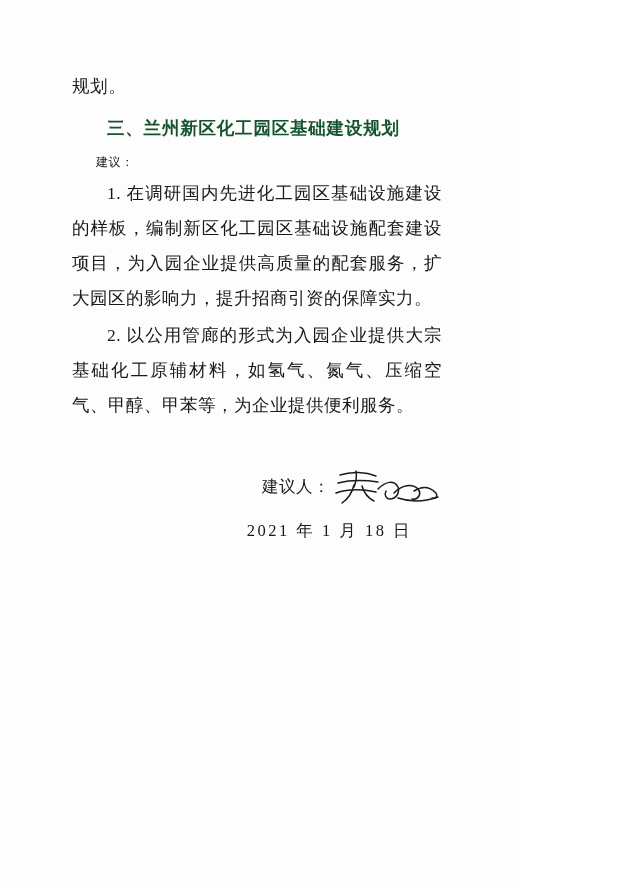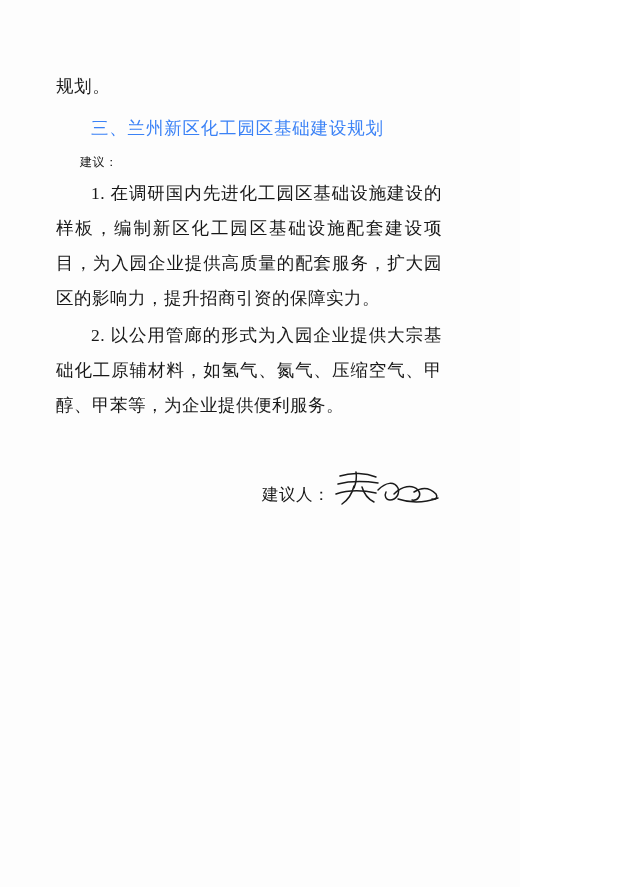--- a/index.html
+++ b/index.html
@@ -13,37 +13,37 @@
     font-family: "Liberation Serif", "DejaVu Serif", serif;
     color: #1a1a1a;
     overflow: hidden;
   }
   .page {
     position: relative;
     width: 520px;
     height: 887px;
     background: #fdfdfd;
     box-sizing: border-box;
-    padding: 70px 78px 0 56px;
+    padding: 70px 78px 0 72px;
   }
   .continued-line {
     font-size: 17.5px;
     line-height: 1.9;
     letter-spacing: 0.6px;
     margin: 0 0 6px 0;
     color: #181818;
   }
   .section-heading {
     font-size: 17.5px;
-    font-weight: normal;
+    font-weight: bold;
     line-height: 1.9;
     letter-spacing: 0.8px;
     margin: 9px 0 2px 0;
     text-indent: 2em;
-    color: #3b82f6;
+    color: #14532d;
   }
   .lead-line {
     font-size: 12px;
     line-height: 2.0;
     letter-spacing: 0.6px;
     margin: 4px 0 0 0;
     text-indent: 2em;
     color: #181818;
   }
   .body-para {
@@ -58,21 +58,21 @@
   }
   .signature-block {
     position: absolute;
     left: 88px;
     right: 78px;
     top: 468px;
   }
   .signature-row {
     display: flex;
     justify-content: flex-end;
-    align-items: flex-end;
+    align-items: center;
     position: relative;
     height: 40px;
   }
   .signature-label {
     font-size: 16.5px;
     letter-spacing: 0.5px;
     color: #181818;
     padding-bottom: 2px;
   }
   .signature-mark {
@@ -126,15 +126,18 @@
             <path d="M22 16 C20 24, 16 30, 10 34"></path>
             <path d="M30 17 C32 24, 36 29, 42 32"></path>
             <path d="M46 20 C54 12, 62 11, 66 18 C68 24, 64 30, 58 30 C54 30, 52 26, 54 22"></path>
             <path d="M62 24 C70 16, 80 14, 86 20 C90 25, 86 31, 80 30"></path>
             <path d="M82 22 C90 17, 98 18, 104 24 C106 27, 104 30, 100 29"></path>
             <path d="M66 29 C78 33, 92 33, 106 28"></path>
           </g>
         </svg>
       </span>
     </div>
+    <div class="date-row">
+      <span class="date-text">2021 年 1 月 18 日</span>
+    </div>
   </div>
 
 </div>
 
 </body></html>

